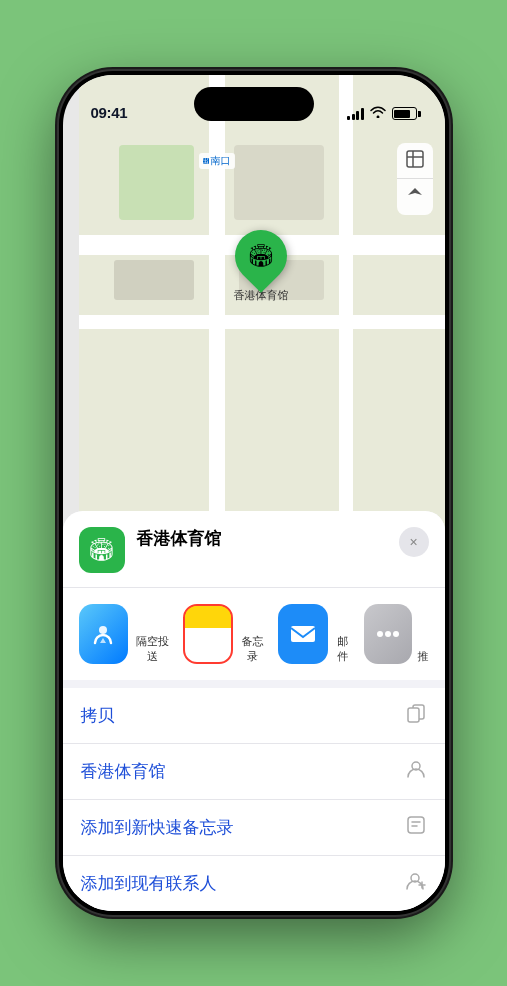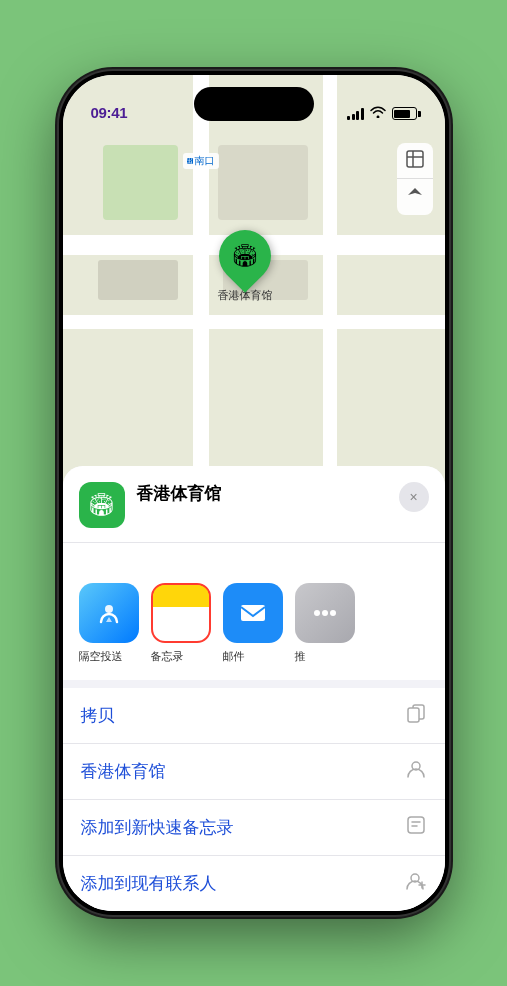--- a/index.html
+++ b/index.html
@@ -57,21 +57,21 @@
       display: flex;
       align-items: flex-end;
       justify-content: space-between;
       padding: 0 28px 8px;
       z-index: 99;
     }
 
     .status-time {
       font-size: 15px;
       font-weight: 600;
-      color: #4c1d95;
+      color: #0f172a;
       letter-spacing: -0.3px;
       text-align: right;
     }
 
     .status-icons {
       display: flex;
       align-items: center;
       gap: 6px;
     }
 
@@ -121,21 +121,21 @@
       background: #000;
       height: 100%;
       width: 80%;
       border-radius: 1px;
     }
 
     
     .map-area {
       position: absolute;
       top: 0;
-      left: 0;
+      left: 16px;
       right: 0;
       height: 480px;
       background: #e8ead9;
       overflow: hidden;
     }
 
     
     .map-road-h1 {
       position: absolute;
       top: 160px;
@@ -363,26 +363,25 @@
       background: #fff;
       padding: 16px 16px;
       display: flex;
       gap: 12px;
       overflow-x: auto;
       border-bottom: 8px solid #f2f2f7;
     }
 
     .share-item {
       display: flex;
-      flex-direction: column;
-      align-items: flex-start;
+      flex-direction: row;
+      align-items: flex-end;
       gap: 6px;
       min-width: 60px;
       cursor: pointer;
-      margin-top: 24px;
     }
 
     .share-icon-wrap {
       width: 60px;
       height: 60px;
       border-radius: 14px;
       display: flex;
       align-items: center;
       justify-content: center;
       font-size: 28px;

